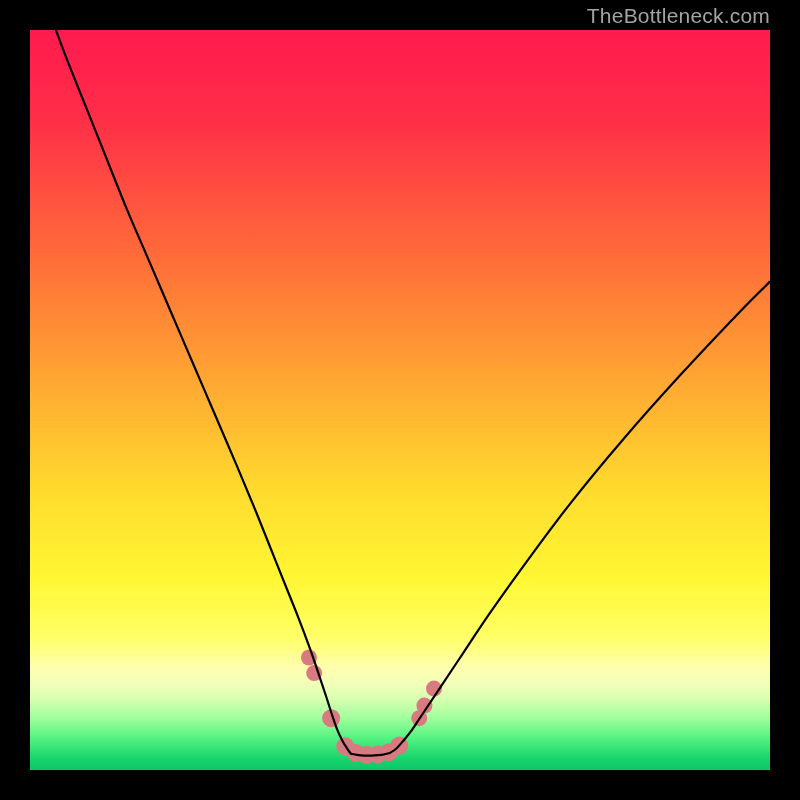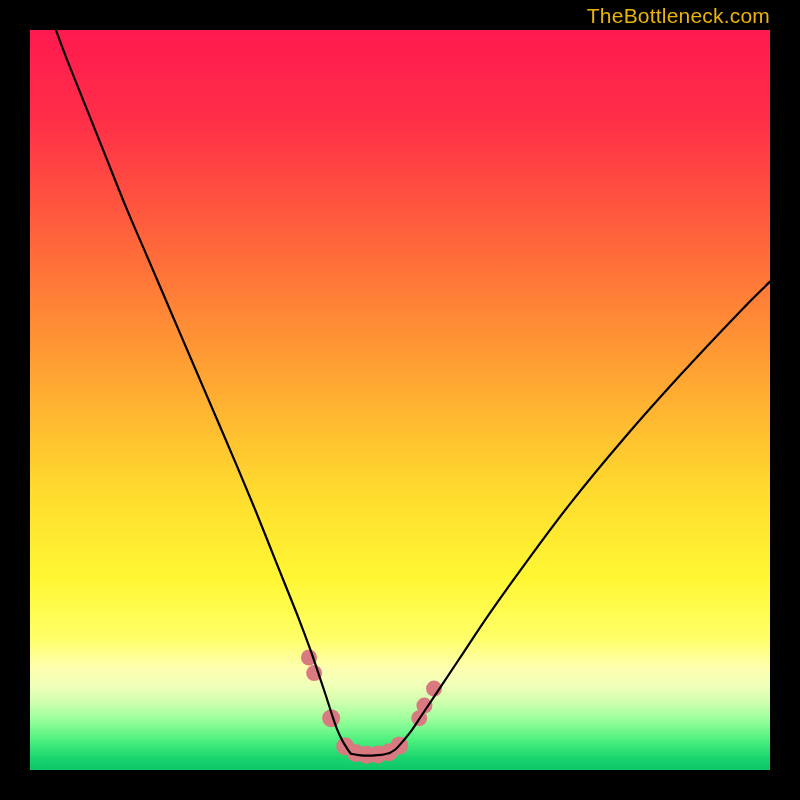--- a/index.html
+++ b/index.html
@@ -31,21 +31,21 @@
     position: absolute;
     left: 0;
     top: 0;
     width: 100%;
     height: 100%;
   }
   .watermark {
     position: absolute;
     top: 4px;
     right: 30px;
-    color: #eab308;
+    color: #a3a3a3;
     font-size: 21px;
     font-weight: 500;
     letter-spacing: 0.2px;
   }
   svg.curves {
     position: absolute;
     left: 0;
     top: 0;
     width: 100%;
     height: 100%;

